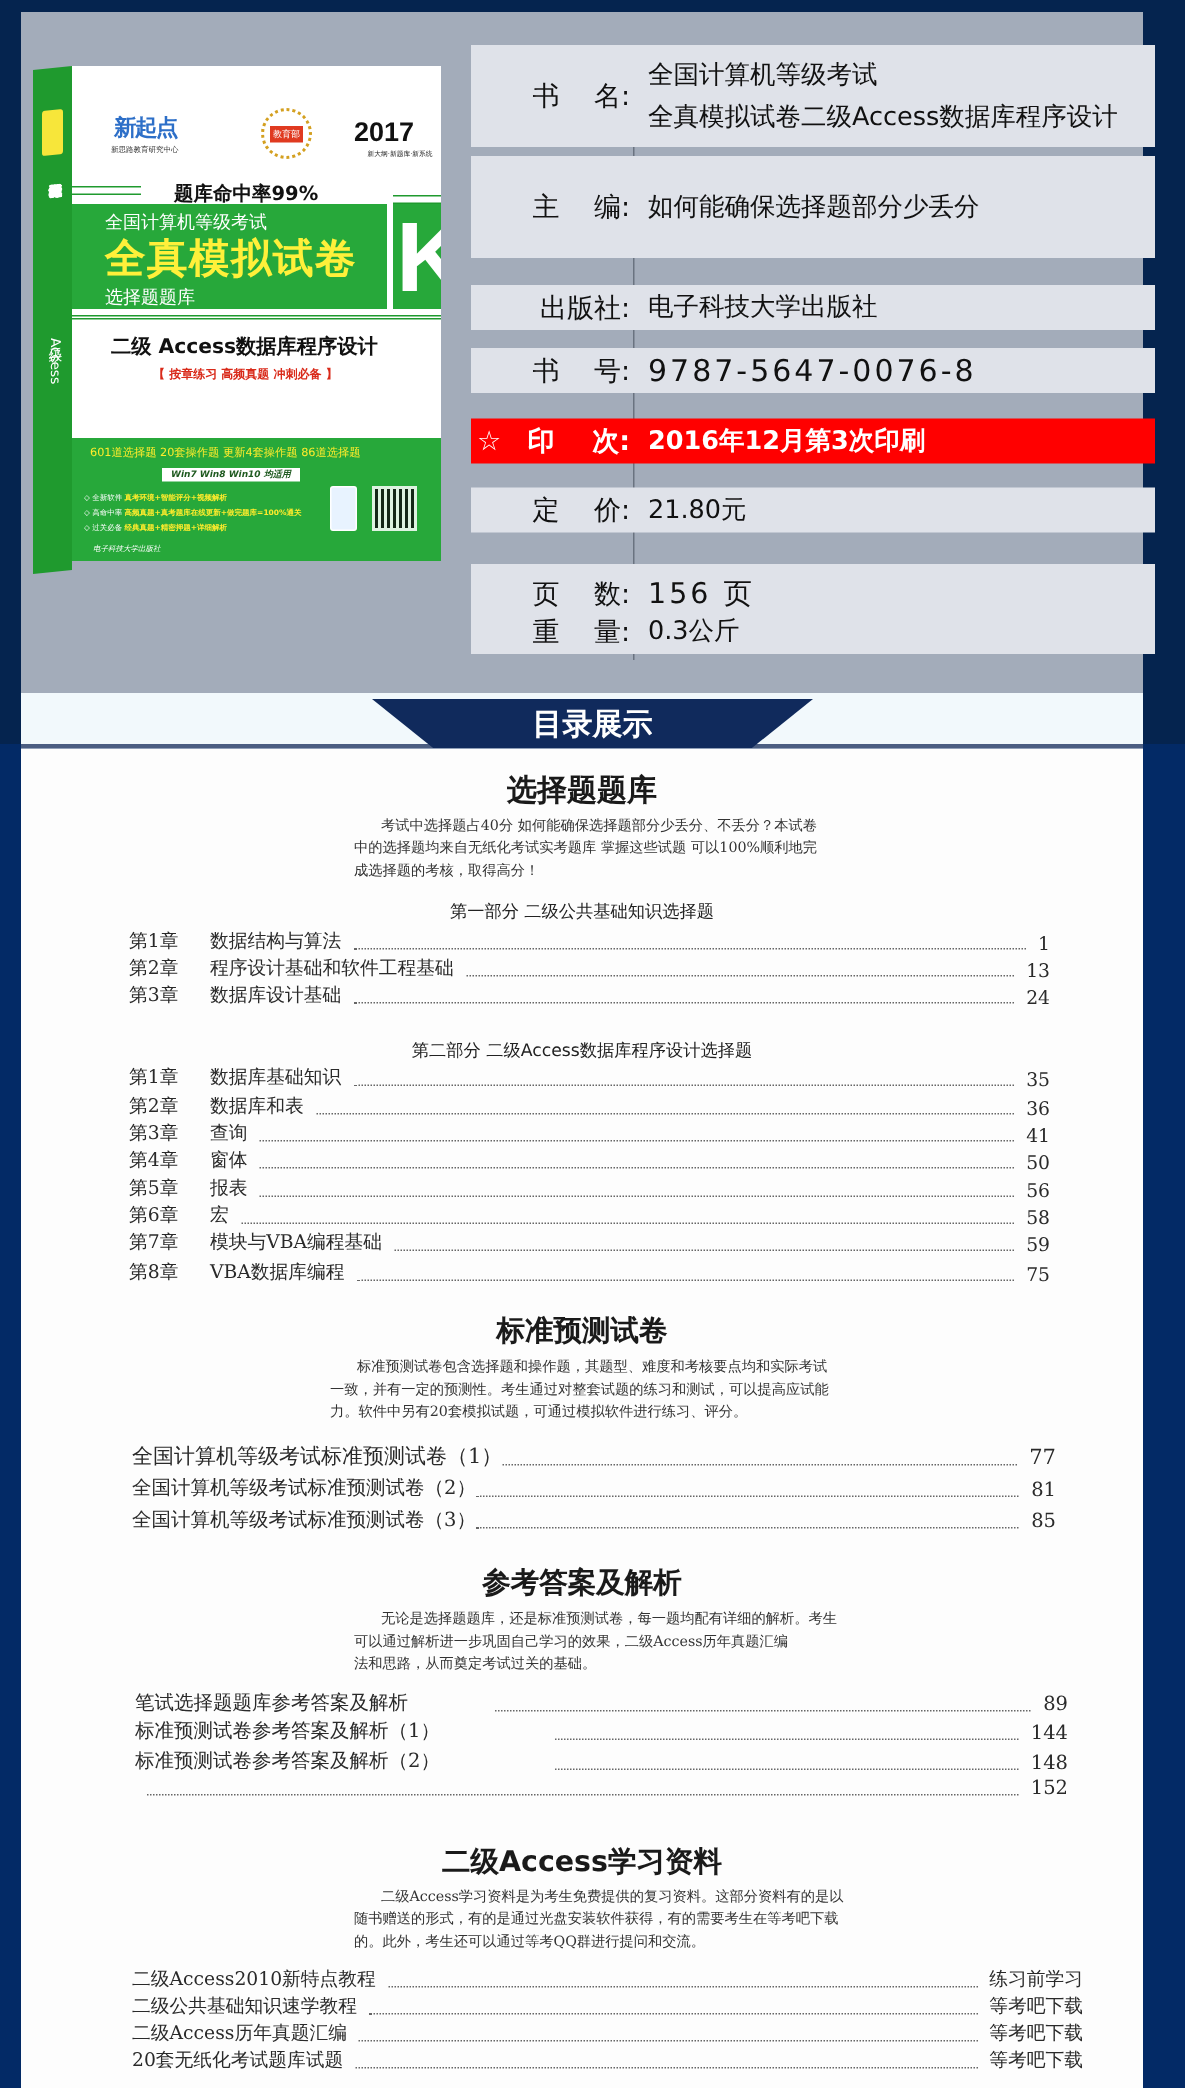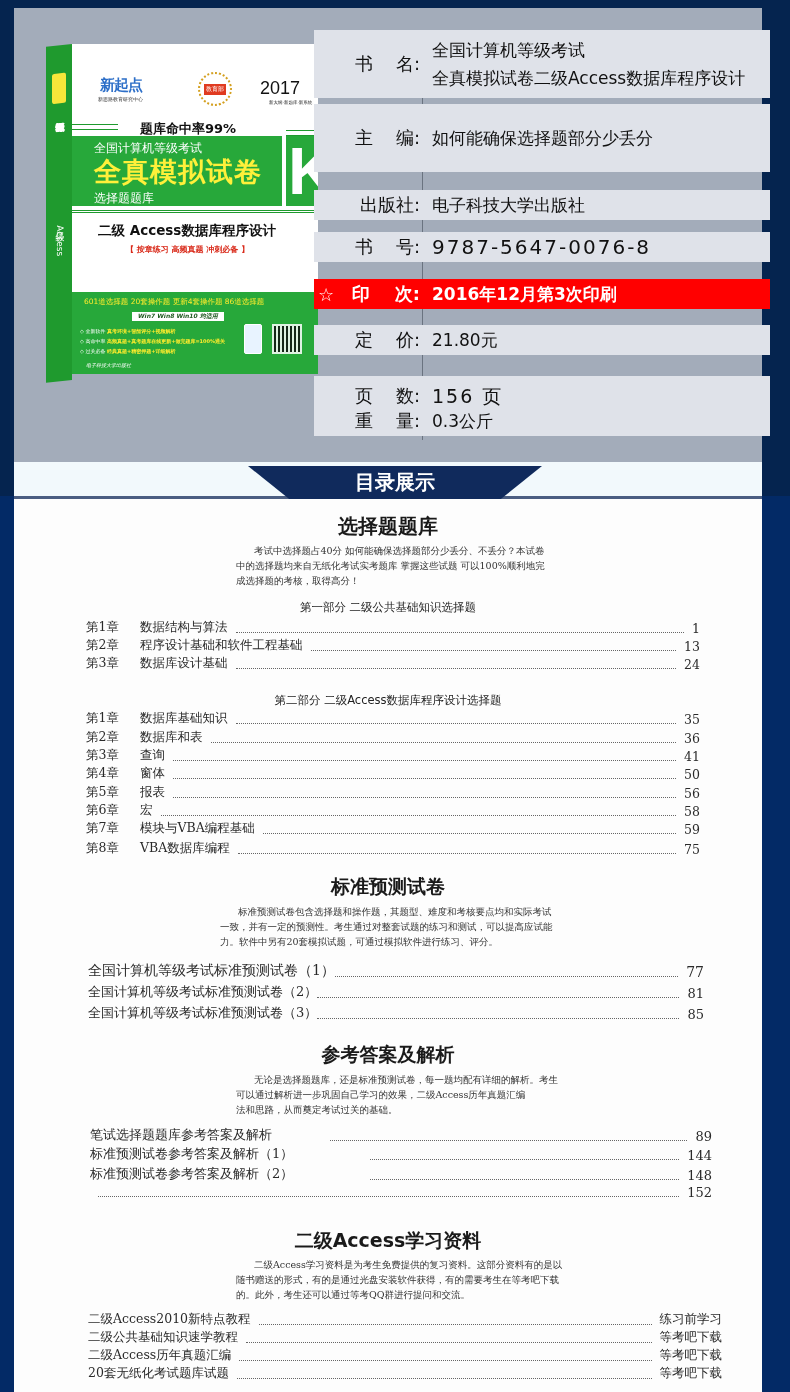--- a/index.html
+++ b/index.html
@@ -4,33 +4,33 @@
 <style>
   * { box-sizing: border-box; margin: 0; padding: 0; }
   html, body { width: 790px; height: 1392px; overflow: hidden; }
   body { background: #032a66; font-family: "DejaVu Sans", "Liberation Sans", sans-serif; position: relative; }
 
   
   .top-bg { position: absolute; left: 0; top: 0; width: 790px; height: 496px; background: #05244f; }
   .top-panel { position: absolute; left: 14px; top: 8px; width: 748px; height: 454px; background: #a3acba; }
 
   
-  .book { position: absolute; left: 22px; top: 44px; width: 256px; height: 336px; margin-left: 24px; }
+  .book { position: absolute; left: 22px; top: 44px; width: 256px; height: 336px; }
   .book-spine { position: absolute; left: 0; top: 0; width: 26px; height: 336px; background: #1f9a2e;
                 transform: skewY(-6deg); transform-origin: right top; }
   .spine-logo { position: absolute; left: 6px; top: 28px; width: 14px; height: 30px; background: #f7e63a; border-radius: 2px; }
   .spine-text { position: absolute; left: 7px; top: 70px; width: 12px; color: #fff; font-size: 9px; line-height: 10px; writing-mode: vertical-rl; font-weight: bold; }
   .spine-text2 { position: absolute; left: 7px; top: 180px; width: 12px; color: #fff; font-size: 9px; line-height: 10px; writing-mode: vertical-rl; }
   .book-front { position: absolute; left: 26px; top: 0; width: 246px; height: 330px; background: #fff; overflow: hidden; }
   .logo-brand { position: absolute; left: 28px; top: 32px; font-size: 15px; font-weight: bold; color: #2d6fc8; letter-spacing: -1px; }
   .logo-brand-sub { position: absolute; left: 26px; top: 52px; font-size: 5px; color: #333; }
   .badge-seal { position: absolute; left: 126px; top: 28px; width: 34px; height: 34px; border: 2px dotted #d4a020; border-radius: 50%;
                 display: flex; align-items: center; justify-content: center; }
   .badge-seal span { background: #e03a20; color: #fff; font-size: 6px; padding: 1px 2px; }
-  .year { position: absolute; left: 188px; top: 34px; font-size: 18px; font-weight: normal; color: #111; font-family: "Liberation Sans", sans-serif; }
+  .year { position: absolute; left: 188px; top: 34px; font-size: 18px; font-weight: bold; color: #111; font-family: "Liberation Sans", sans-serif; }
   .year-sub { position: absolute; left: 197px; top: 56px; font-size: 4.5px; color: #222; }
   .hit-rate { position: absolute; left: 68px; top: 76px; font-size: 13px; font-weight: bold; color: #111; }
   .rule-l { position: absolute; left: 0; top: 80px; width: 46px; height: 6px; border-top: 1.5px solid #1f9a2e; border-bottom: 1.5px solid #1f9a2e; }
   .rule-r { position: absolute; left: 214px; top: 86px; width: 32px; height: 6px; border-top: 1.5px solid #1f9a2e; border-bottom: 1.5px solid #1f9a2e; }
   .green-band { position: absolute; left: 0; top: 92px; width: 210px; height: 70px; background: #27a83a; }
   .band-l1 { position: absolute; left: 22px; top: 96px; font-size: 12px; color: #fff; }
   .band-title { position: absolute; left: 22px; top: 110px; font-size: 27px; font-weight: bold; color: #fff03a; letter-spacing: 1px; }
   .band-l3 { position: absolute; left: 22px; top: 146px; font-size: 12px; color: #fff; }
   .k-block { position: absolute; left: 214px; top: 92px; width: 32px; height: 70px; background: #27a83a; color: #fff; font-size: 66px; font-weight: bold;
              line-height: 70px; text-align: left; padding-left: 2px; font-family: "Liberation Sans", sans-serif; overflow: hidden; }

